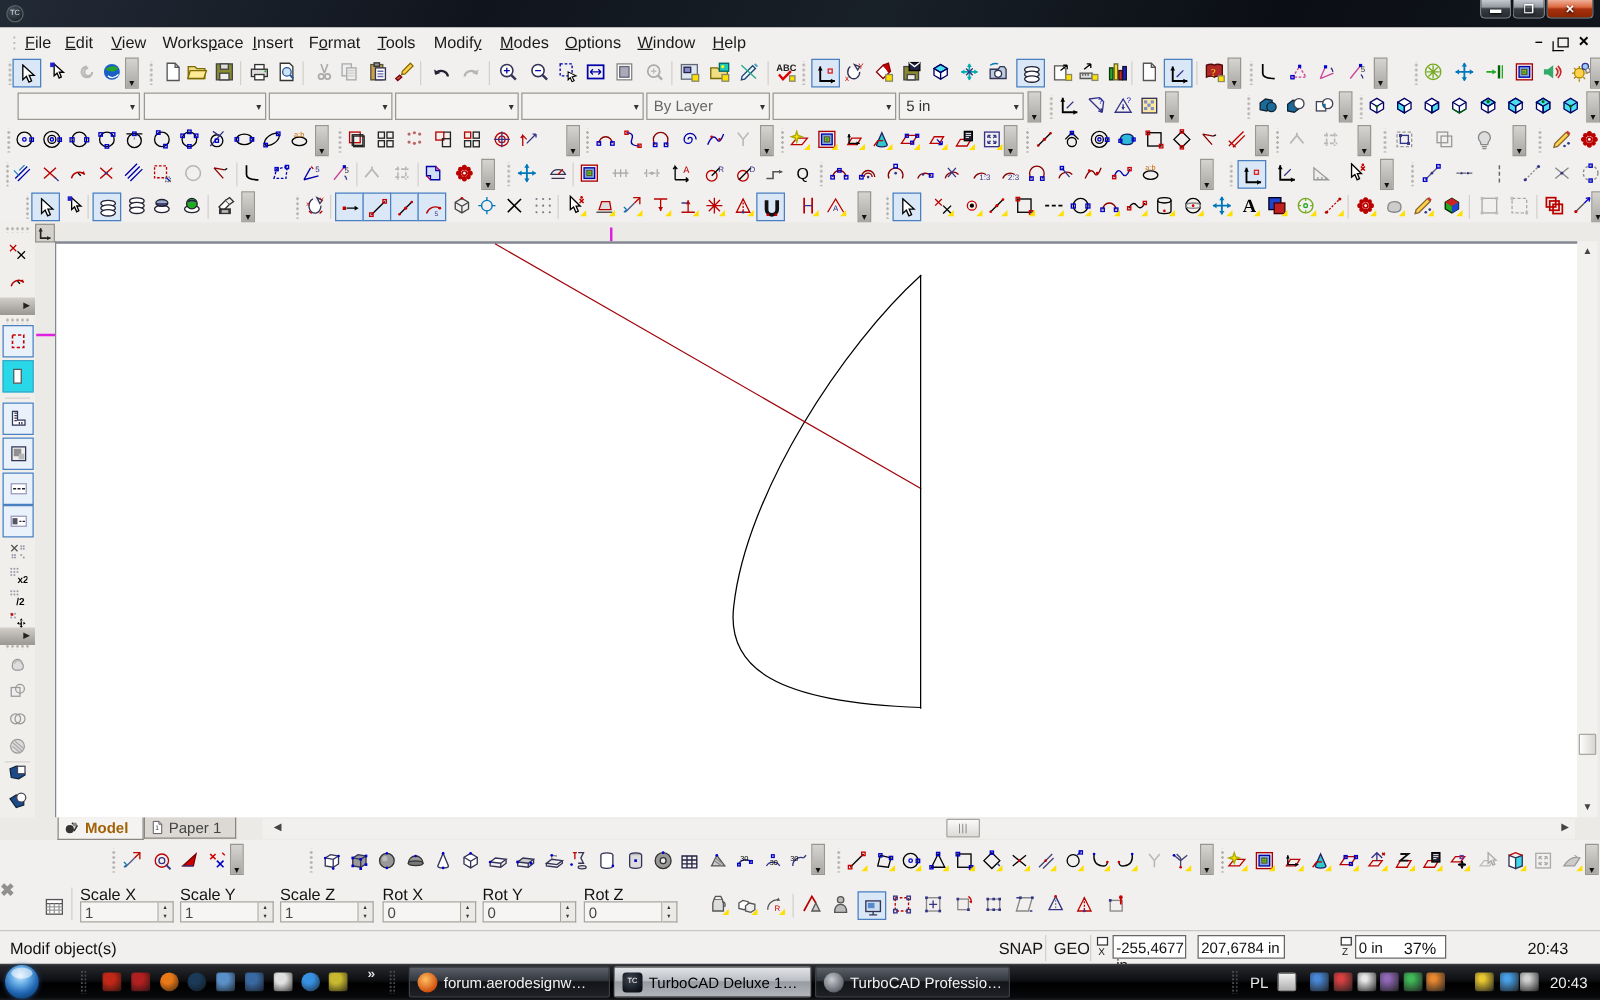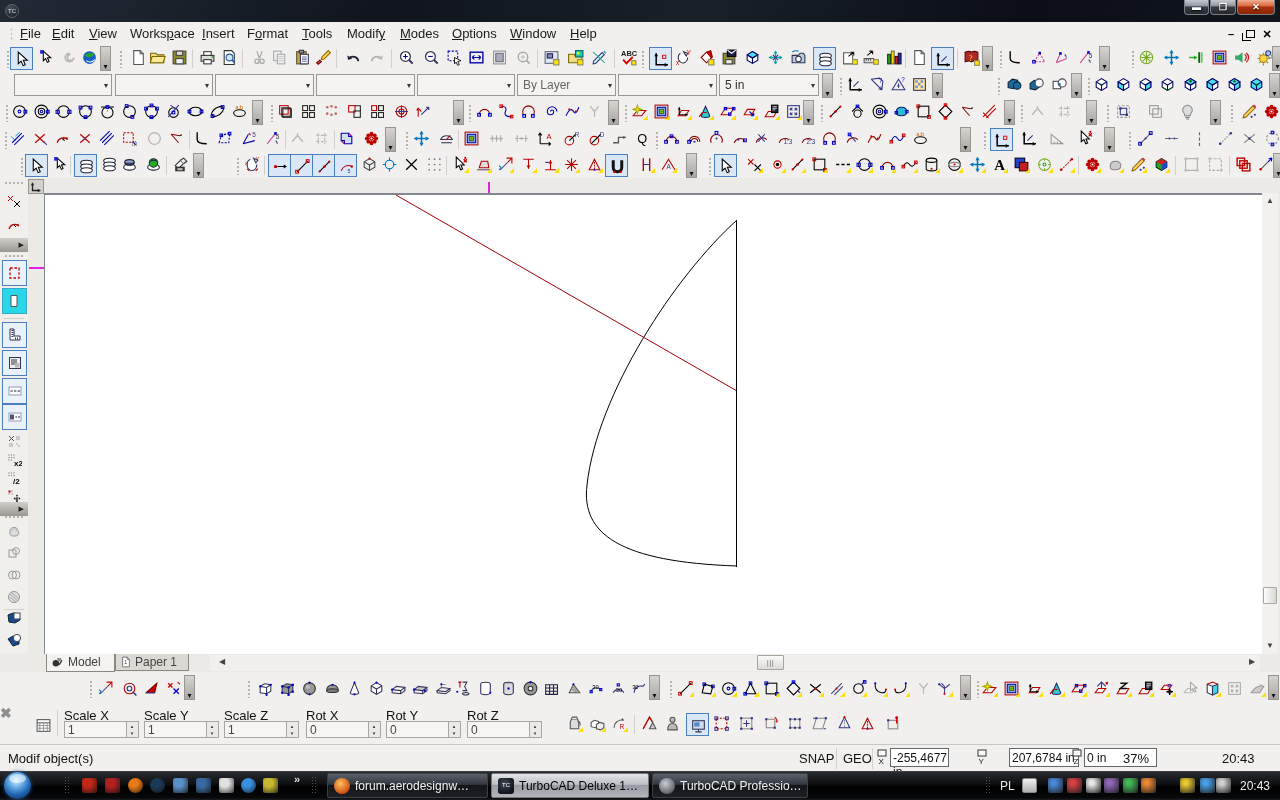--- a/index.html
+++ b/index.html
@@ -33,21 +33,21 @@
 #vthumb{position:absolute;left:1px;top:394px;width:14px;height:17px;background:linear-gradient(90deg,#fdfdfd,#d8d6d2);border:1px solid #aaa8a2;border-radius:1px}
 #lcol{left:0;top:178px;width:28px;height:496px;background:#f0efec}
 #lcol .lic,#lcol .lbx,#lcol .lcy{position:absolute;left:3px;width:22px;height:22px;padding:3px}
 #lcol .lbx{background:#e9f1fb;border:1px solid #4a80c0;left:2px;width:25px;height:26px;padding:4px}
 #lcol .lcy{background:#28d8e8;border:1px solid #3aa8c8;left:2px;width:25px;height:26px;padding:4px}
 #lcol .lexp{position:absolute;left:0;width:28px;height:14px;background:linear-gradient(#d2cfcb,#9a9792);font-size:7px;color:#222;text-align:right;line-height:14px;padding-right:4px}
 #lcol .hgr{position:absolute;left:4px;width:20px;height:5px;background:radial-gradient(circle,#b4b2ae 1px,transparent 1.2px);background-size:4px 4px}
 #lcol .hsep{position:absolute;left:4px;width:20px;border-top:1px solid #d5d2cf}
 #tabs{left:0;top:654px;width:1280px;height:18px;background:#eceae7}
 .tab{position:absolute;top:0;height:17px;border:1px solid #8a8880;border-top:none;background:#dcd9d4;font-size:12px;color:#444;padding:1px 6px 0 21px}
-.tab.on{background:#f4f3f1;font-weight:normal;color:#404040;height:18px;z-index:2}
+.tab.on{background:#f4f3f1;font-weight:bold;color:#a16207;height:18px;z-index:2}
 #hscroll{position:absolute;left:210px;top:1px;width:1050px;height:16px;background:#f1f0ee}
 #hthumb{position:absolute;left:547px;top:0px;width:27px;height:15px;background:linear-gradient(#fafafa,#dddbd7);border:1px solid #a5a39d;border-radius:1px;text-align:center;font-size:8px;line-height:13px;color:#777;letter-spacing:.5px}
 #rowF{top:672px;height:32px}
 #rowF .ai{top:7px}
 #rowF .vs,#rowF .gri{top:7px}
 #rowF .ddg{top:3px}
 #rowG{top:704px;height:40px}
 .glab{position:absolute;top:4px;font-size:13px;color:#111}
 .fld{position:absolute;top:17px;height:17px;background:#f6f5f3;border:1px solid #a8a6a0;font-size:12px;color:#444;padding:1px 3px}
 .spn{position:absolute;top:17px;width:12px;height:17px;background:#eceae7;border:1px solid #a8a6a0;border-left:none}
@@ -3037,21 +3037,21 @@
       <i class="vs" style="left:872px;top:3px;height:21px"></i>
       <span class="cicon" style="left:877px"><svg viewBox="0 0 11 16" width="11" height="16">
           <rect x="1" y="1" width="8" height="6" fill="#fff" stroke="#333"></rect>
           <text x="1.5" y="15" font-size="8" fill="#111">X</text>
         </svg></span>
       <span class="coord" style="left:890px;width:59px">-255,4677 in</span>
       <span class="cicon" style="left:977px"><svg viewBox="0 0 11 16" width="11" height="16">
           <rect x="1" y="1" width="8" height="6" fill="#fff" stroke="#333"></rect>
           <text x="1.5" y="15" font-size="8" fill="#111">Y</text>
         </svg></span>
-      <span class="coord" style="left:1009px;width:70px">207,6784 in</span>
+      <span class="coord" style="left:958px;width:70px">207,6784 in</span>
       <span class="cicon" style="left:1072px"><svg viewBox="0 0 11 16" width="11" height="16">
           <rect x="1" y="1" width="8" height="6" fill="#fff" stroke="#333"></rect>
           <text x="1.5" y="15" font-size="8" fill="#111">Z</text>
         </svg></span>
       <span class="coord" style="left:1084px;width:73px">0 in</span>
       <span class="seg" style="left:1123px">37%</span>
       <span class="seg" style="left:1222px">20:43</span>
     </div>
     <div class="abs" id="task">
       <div style="position:absolute;left:4px;top:1px;width:27px;height:27px;border-radius:50%;background:radial-gradient(circle at 45% 32%,#d5ecfd 0%,#6cb0e8 28%,#2268b4 58%,#0c3a6e 85%,#062142 100%);box-shadow:0 0 4px #247"></div>

